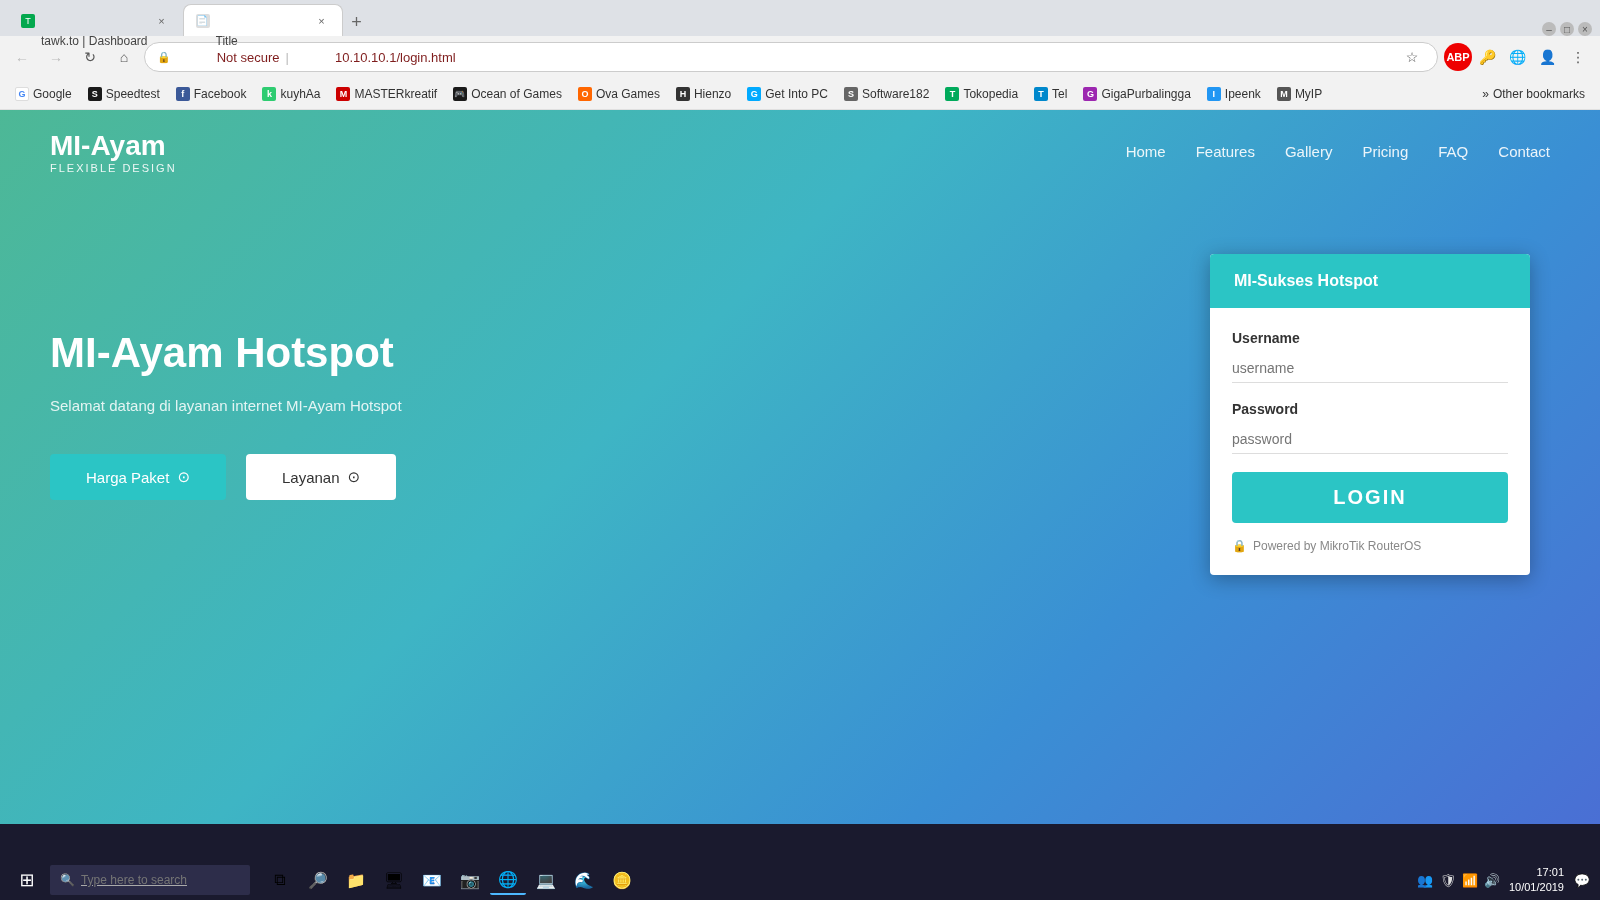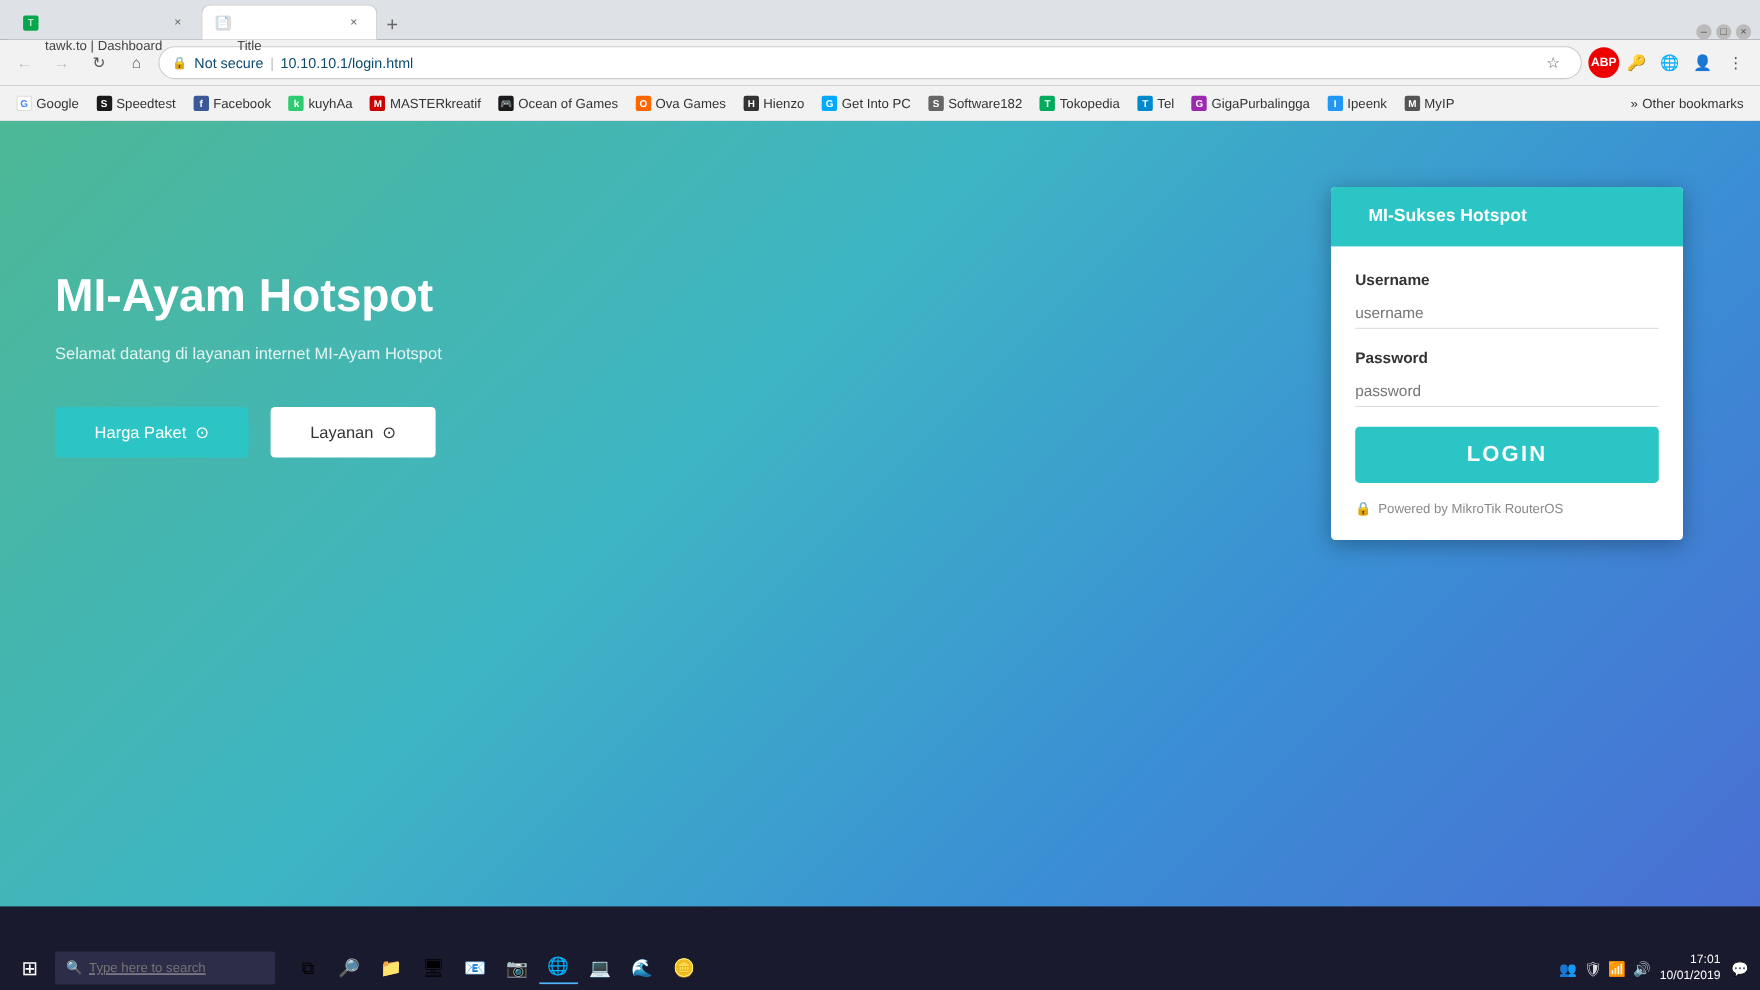--- a/index.html
+++ b/index.html
@@ -82,21 +82,21 @@
       background: #fff;
       border: 1px solid #ccc;
       border-radius: 20px;
       padding: 0 12px;
       height: 30px;
       font-size: 13px;
       color: #333;
       gap: 6px;
     }
     .address-box .lock-icon { color: #888; font-size: 11px; }
-    .address-text { color: #0c4a6e; font-size: 13px; }
+    .address-text { color: #7f1d1d; font-size: 13px; margin-left: 40px; }
     .address-right { display: flex; gap: 4px; align-items: center; }
     .addr-icon-btn {
       width: 26px; height: 26px; border-radius: 50%;
       display: flex; align-items: center; justify-content: center;
       background: transparent; border: none; cursor: pointer; font-size: 14px; color: #555;
     }
     .toolbar-right { display: flex; align-items: flex-end; gap: 2px; }
     .toolbar-btn { width: 28px; height: 28px; border-radius: 50%; display: flex; align-items: center; justify-content: center; background: transparent; border: none; cursor: pointer; font-size: 14px; color: #555; }
 
     
@@ -227,21 +227,21 @@
     .login-card {
       width: 320px;
       background: white;
       border-radius: 4px;
       overflow: hidden;
       box-shadow: 0 4px 20px rgba(0,0,0,0.3);
       margin-right: 20px;
     }
     .login-card-header {
       background: #2bc5c5;
-      padding: 18px 34px;
+      padding: 18px 24px;
       color: white;
       font-size: 16px;
       font-weight: bold;
     }
     .login-card-body {
       padding: 22px;
     }
     .form-group {
       margin-bottom: 18px;
     }
@@ -483,20 +483,34 @@
     </div>
     <div class="bookmark-item bm-more">
       <span>»</span>
       <span>Other bookmarks</span>
     </div>
   </div>
 </div>
 
 <div class="page-content">
 
+  <nav class="site-nav">
+    <div class="site-logo">
+      <span>MI-Ayam</span>
+      <small>FLEXIBLE DESIGN</small>
+    </div>
+    <ul class="site-menu">
+      <li><a>Home</a></li>
+      <li><a>Features</a></li>
+      <li><a>Gallery</a></li>
+      <li><a>Pricing</a></li>
+      <li><a>FAQ</a></li>
+      <li><a>Contact</a></li>
+    </ul>
+  </nav>
 
   <div class="hero-section">
     <div class="hero-left">
       <h1 class="hero-title">MI-Ayam Hotspot</h1>
       <p class="hero-subtitle">Selamat datang di layanan internet MI-Ayam Hotspot</p>
       <div class="hero-buttons">
         <button class="btn-primary">
           <span>Harga Paket</span>
           <span>⊙</span>
         </button>

